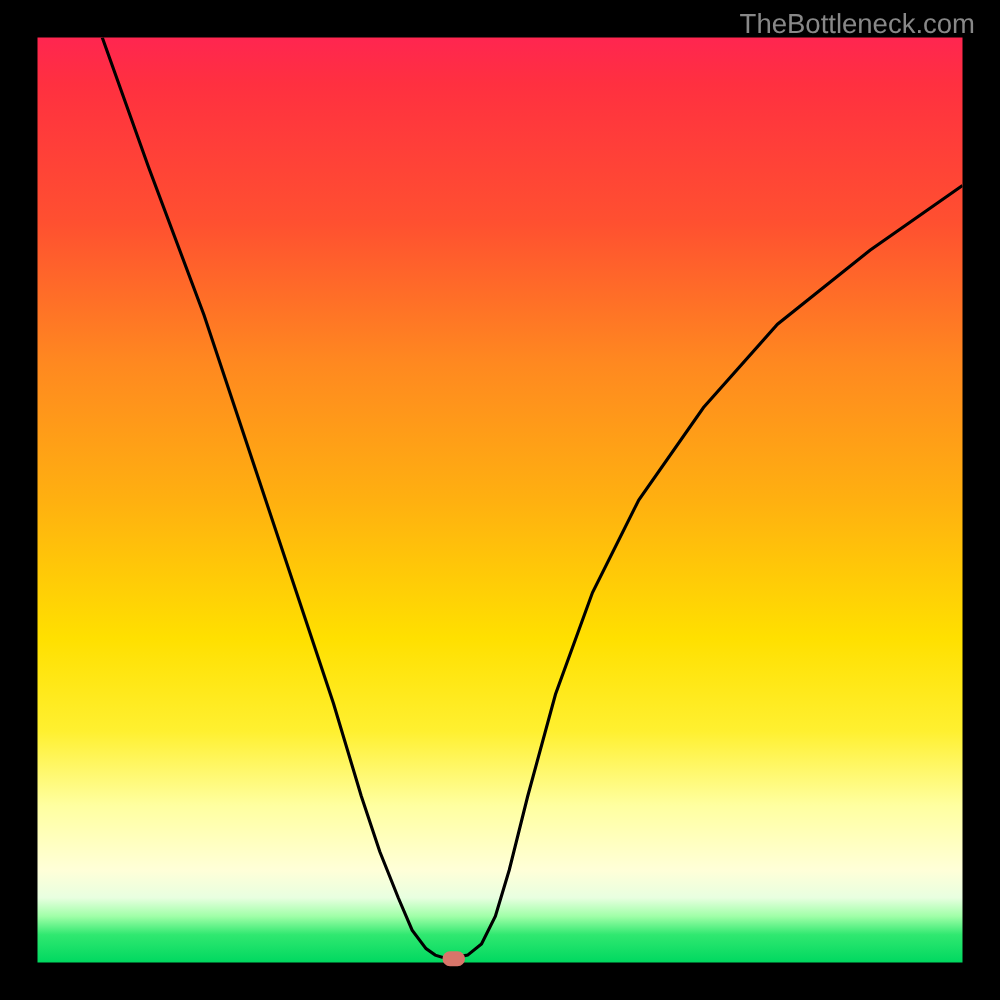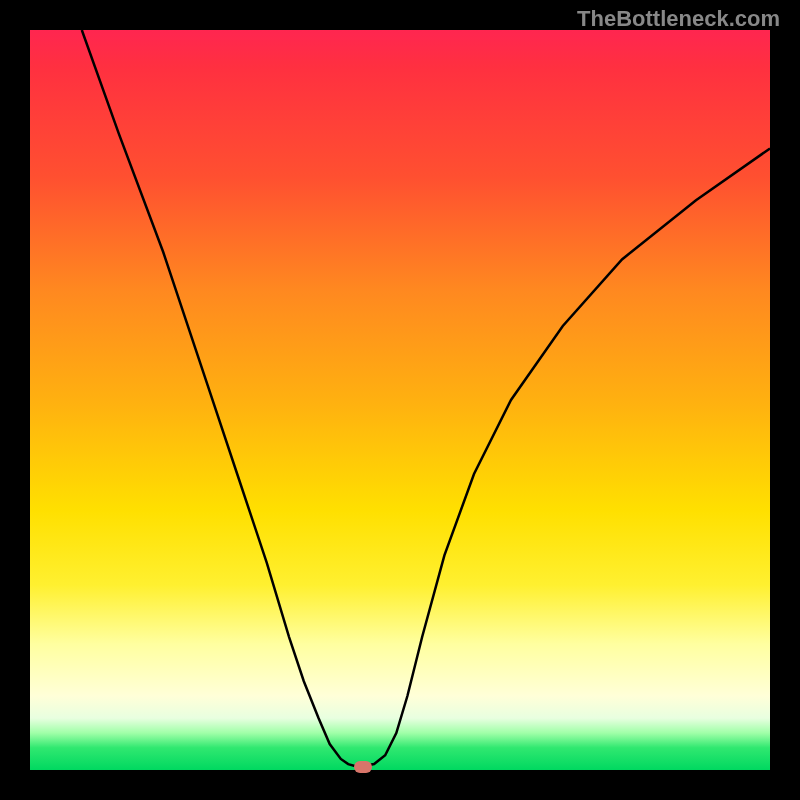--- a/index.html
+++ b/index.html
@@ -9,21 +9,21 @@
     background: #000;
     position: relative;
     font-family: Arial, sans-serif;
   }
   .watermark {
     position: absolute;
     top: 6px;
     right: 20px;
     color: #888;
     font-size: 22px;
-    font-weight: 700;
+    font-weight: 400;
     z-index: 10;
   }
   .plot-area {
     position: absolute;
     top: 30px;
     left: 30px;
     width: 740px;
     height: 740px;
     background: linear-gradient(to bottom,
       #ff2650 0%,

